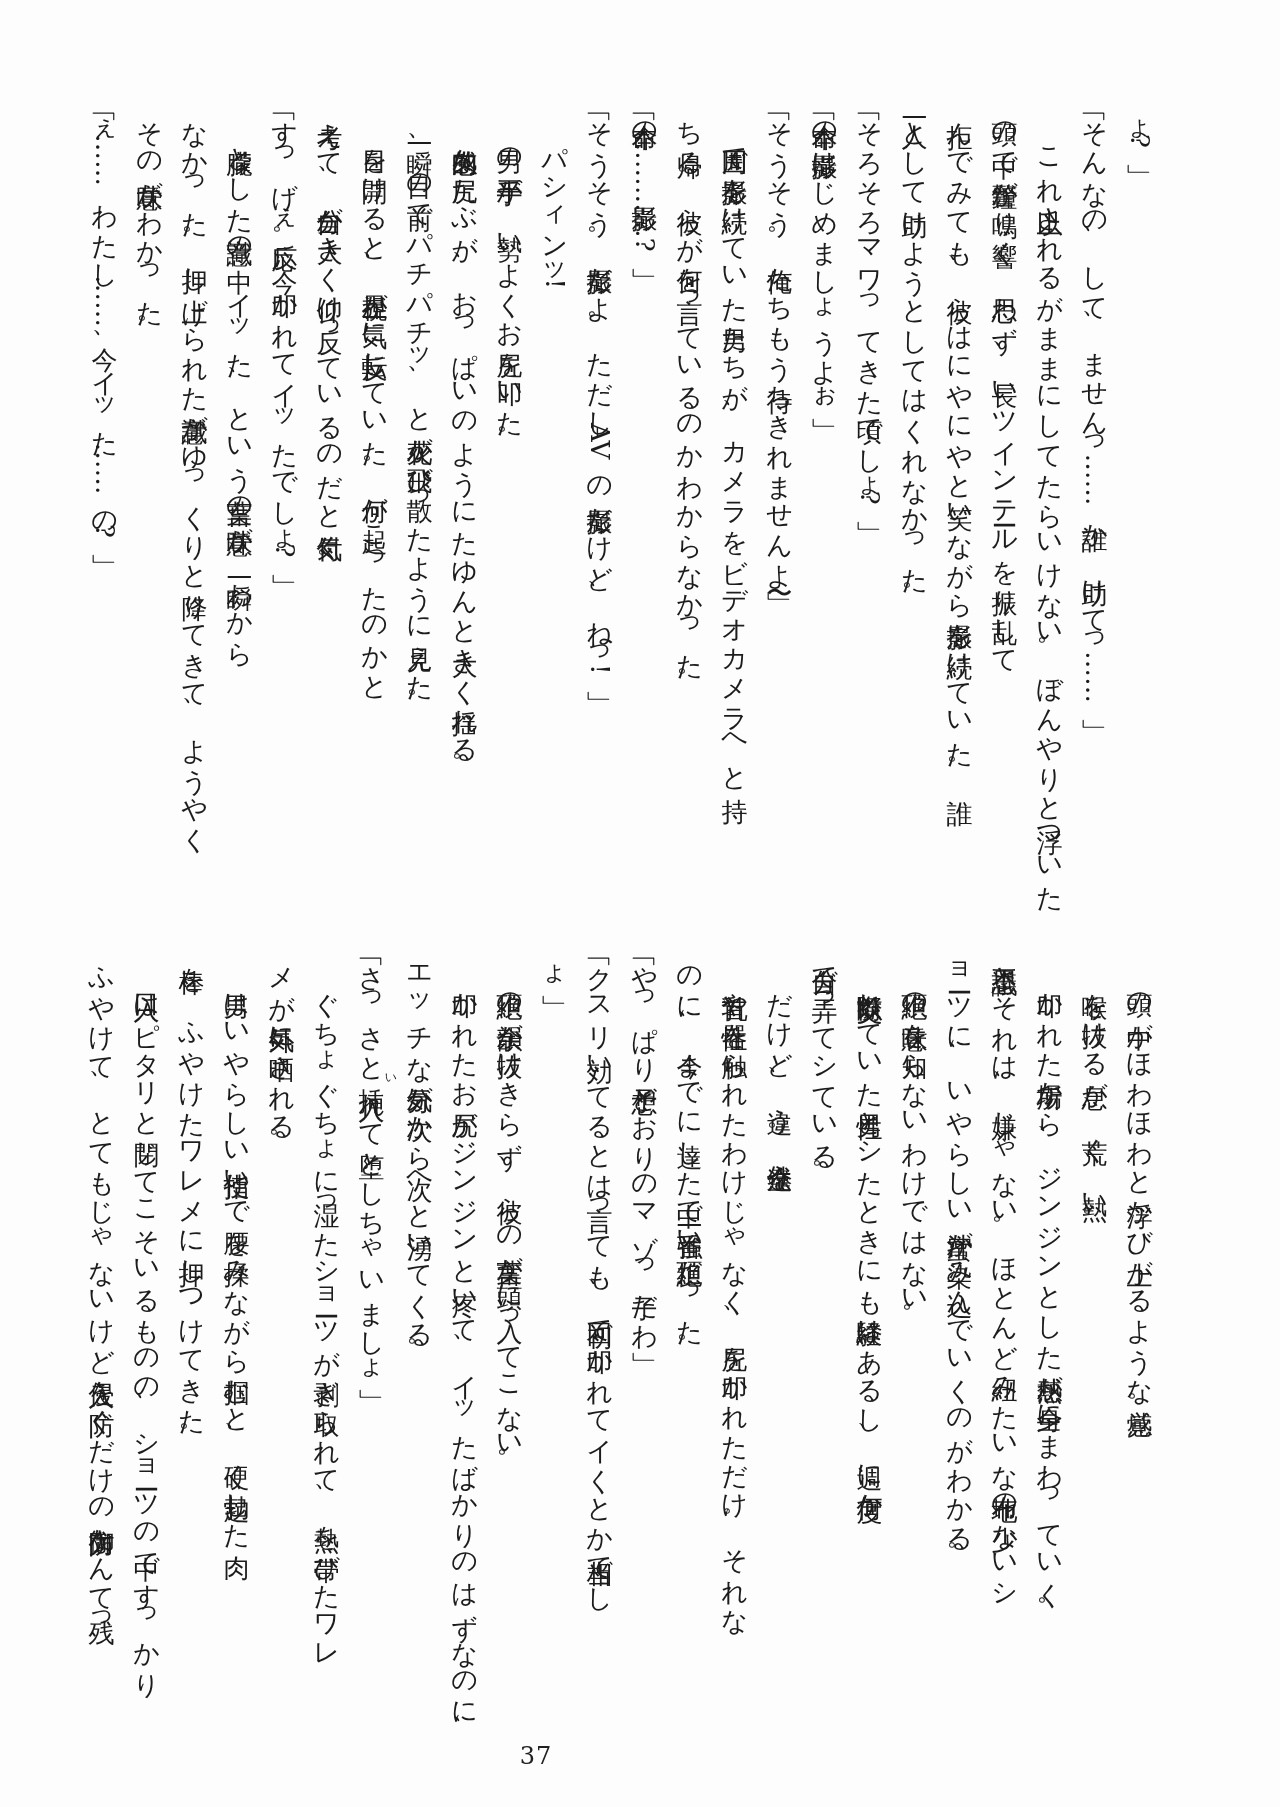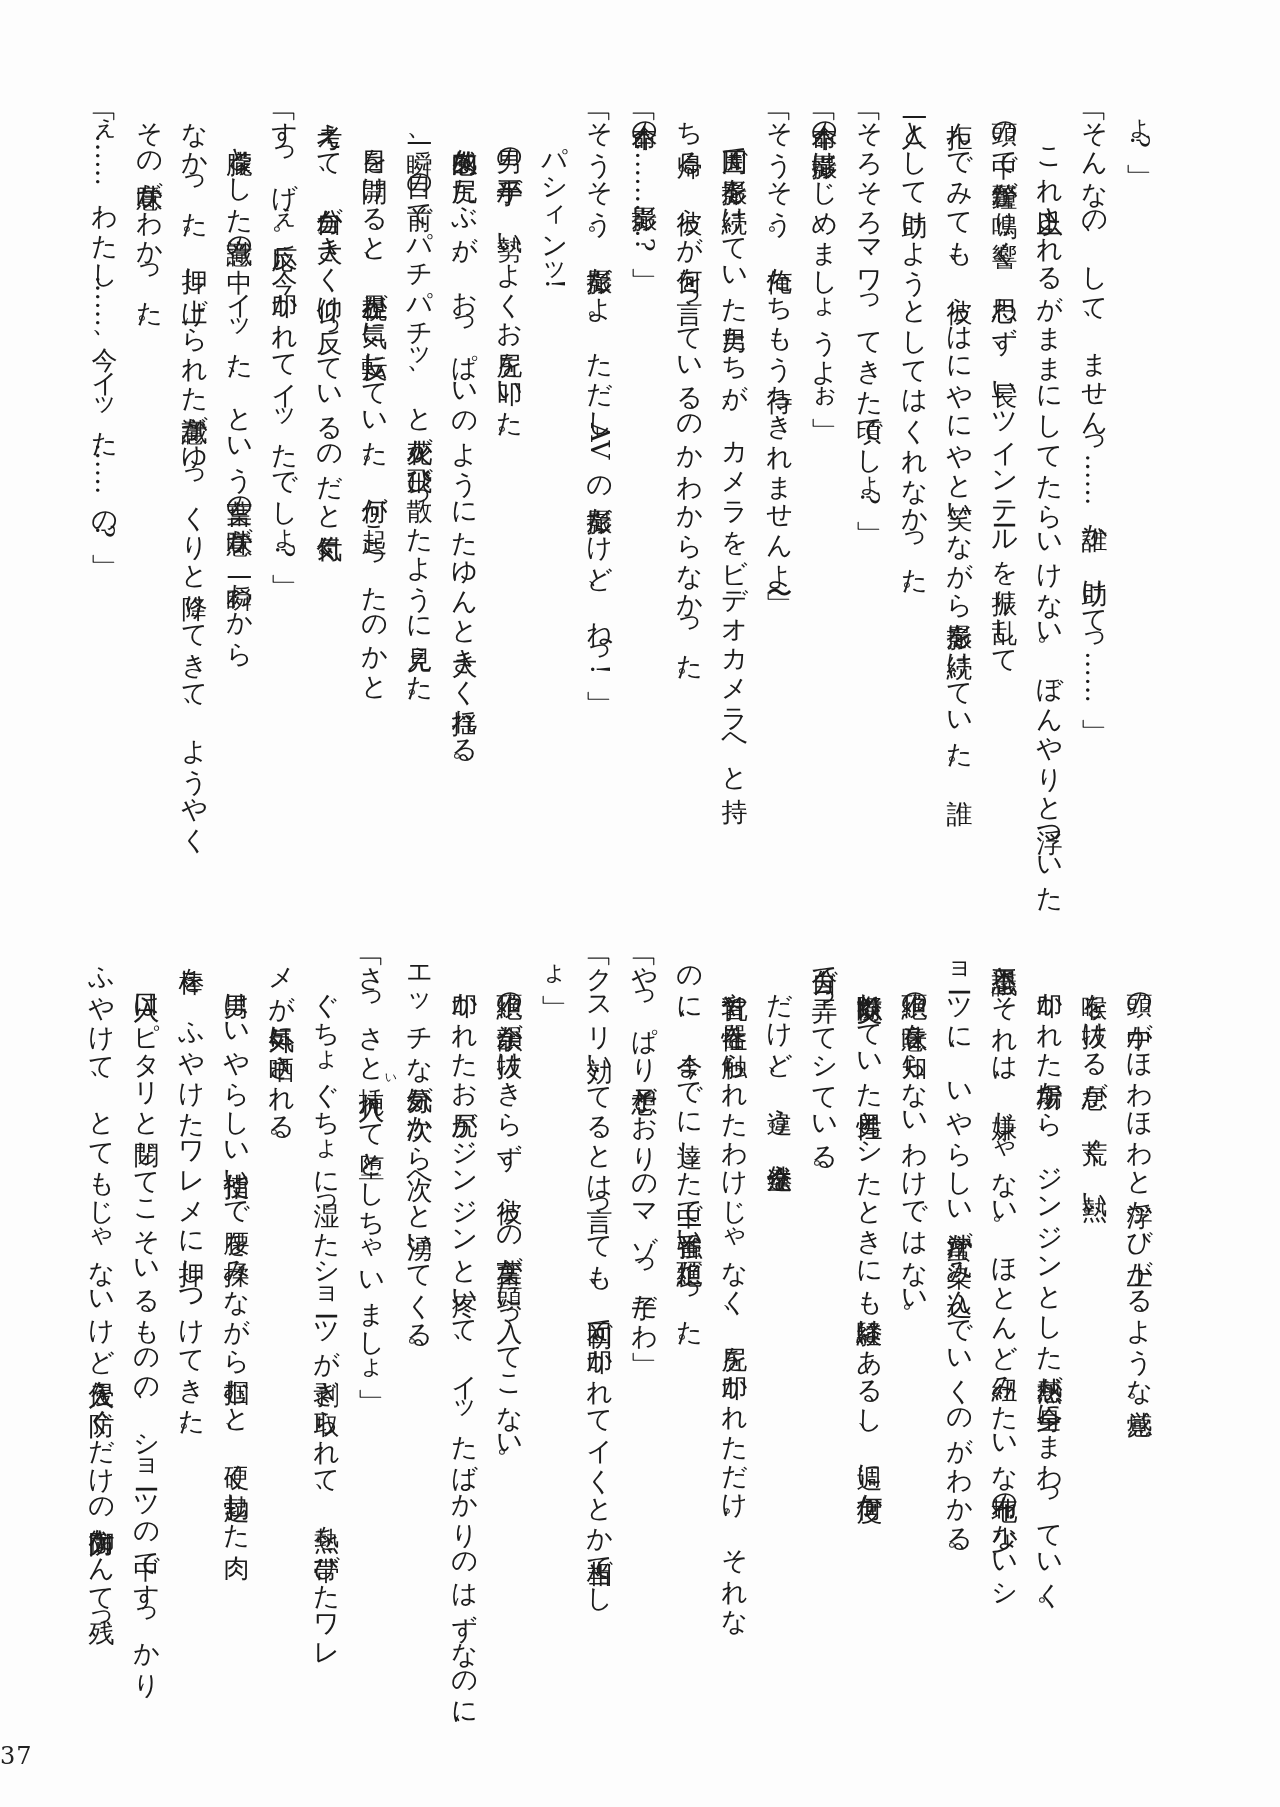--- a/index.html
+++ b/index.html
@@ -37,20 +37,21 @@
   }
   ruby rt {
     font-size: 12px;
     letter-spacing: 0;
   }
   .page-number {
     position: absolute;
     top: 1742px;
     left: 0;
     width: 1072px;
+    text-align: center;
     font-size: 24px;
     letter-spacing: 1px;
     color: #222;
   }
 </style>
 </head>
 <body>
 
 <div class="page">
   <div class="band band-upper">

